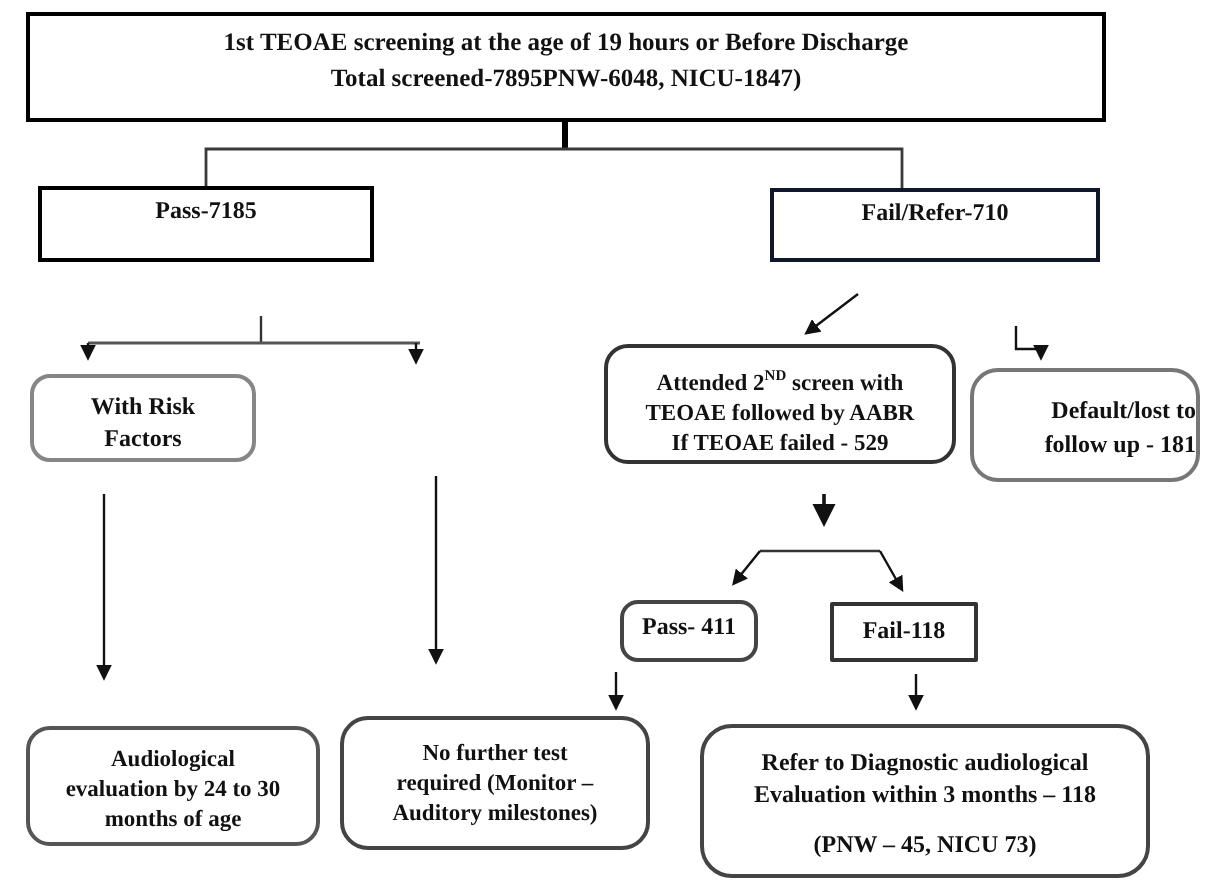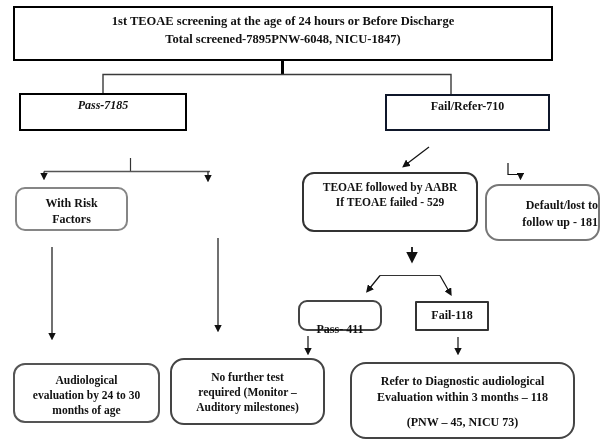--- a/index.html
+++ b/index.html
@@ -8,28 +8,28 @@
     font-family:"Liberation Serif","DejaVu Serif",serif;
     font-weight:bold;color:#111;
   }
   svg.connectors{position:absolute;left:0;top:0;width:606px;height:441px;pointer-events:none;}
   .node{position:absolute;box-sizing:border-box;background:#fff;text-align:center;line-height:15px;font-size:11.5px;}
   .sq{border:2px solid #000;}
   .rd{border:2px solid #555;border-radius:12px;}
   
   #screening{left:13px;top:6px;width:540px;height:55px;border:2px solid #000;font-size:12.5px;line-height:16px;padding-top:5px;}
   #screening .l2{margin-top:2px;display:flex;justify-content:center;}
-  #pass1{left:19px;top:93px;width:168px;height:38px;padding-top:3px;font-size:12px;font-style:italic;}
+  #pass1{left:19px;top:93px;width:168px;height:38px;padding-top:3px;font-size:12px;}
   #fail1{left:385px;top:94px;width:165px;height:37px;border:2px solid #0f172a;padding-top:3px;font-size:12px;}
   #with-risk{left:15px;top:187px;width:113px;height:44px;border-color:#868686;border-radius:10px;padding-top:6px;line-height:16px;font-size:12px;}
   #no-risk{left:158px;top:188px;width:115px;height:41px;padding-top:11px;font-size:12px;}
   #attended{left:302px;top:172px;width:176px;height:60px;border-color:#333;padding-top:6px;}
   #attended sup{font-size:7.5px;}
   #default-lost{left:485px;top:184px;width:115px;height:57px;border-color:#777;border-radius:14px;text-align:right;padding:11px 0 0 11px;line-height:17px;font-size:12px;}
-  #pass2{left:298px;top:300px;width:84px;height:31px;border-color:#444;border-radius:9px;padding-top:20px;font-size:12px;}
+  #pass2{left:310px;top:300px;width:69px;height:31px;border-color:#444;border-radius:9px;padding-top:4px;font-size:12px;}
   #fail2{left:415px;top:301px;width:74px;height:30px;border-color:#333;border-radius:1px;padding-top:5px;font-size:12px;}
   #audiological{left:13px;top:363px;width:147px;height:60px;padding-top:8px;}
   #no-further{left:170px;top:358px;width:155px;height:67px;border-color:#444;border-radius:14px;padding-top:10px;}
   #refer{left:350px;top:362px;width:225px;height:77px;border-color:#444;border-radius:16px;padding-top:9px;font-size:12px;line-height:16px;}
   #refer .l3{margin-top:9px;}
 </style>
 </head>
 <body>
 
 <div id="stage">
@@ -61,21 +61,21 @@
     <path d="M440,275.5 L450.5,294" stroke="#111" stroke-width="1.2" fill="none" marker-end="url(#ah)"></path>
 
     <path d="M52,247 V338" stroke="#111" stroke-width="1.2" fill="none" marker-end="url(#ah)"></path>
     <path d="M218,238 V330" stroke="#111" stroke-width="1.2" fill="none" marker-end="url(#ah)"></path>
 
     <path d="M308,336 V353" stroke="#111" stroke-width="1.2" fill="none" marker-end="url(#ah)"></path>
     <path d="M458,337 V353" stroke="#111" stroke-width="1.2" fill="none" marker-end="url(#ah)"></path>
   </svg>
 
   <div class="node" id="screening">
-    <div>1st TEOAE screening at the age of 24 hours or Before Discharge</div>
+    <div>1st TEOAE screening at the age of 19 hours or Before Discharge</div>
     <div class="l2">
       <span>Total screened-7895</span>
       <span>PNW-6048, NICU-1847)</span>
     </div>
   </div>
 
   <div class="node sq" id="pass1">
     <span>Pass-7185</span>
   </div>
 
@@ -83,20 +83,21 @@
     <span>Fail/Refer-710</span>
   </div>
 
   <div class="node rd" id="with-risk">
     <div>With Risk</div>
     <div>Factors</div>
   </div>
 
 
   <div class="node rd" id="attended">
+    <div><span>Attended 2</span><sup>ND</sup><span> screen with</span></div>
     <div>TEOAE followed by AABR</div>
     <div>If TEOAE failed - 529</div>
   </div>
 
   <div class="node rd" id="default-lost">
     <div>Default/lost to</div>
     <div>follow up - 181</div>
   </div>
 
   <div class="node rd" id="pass2">

